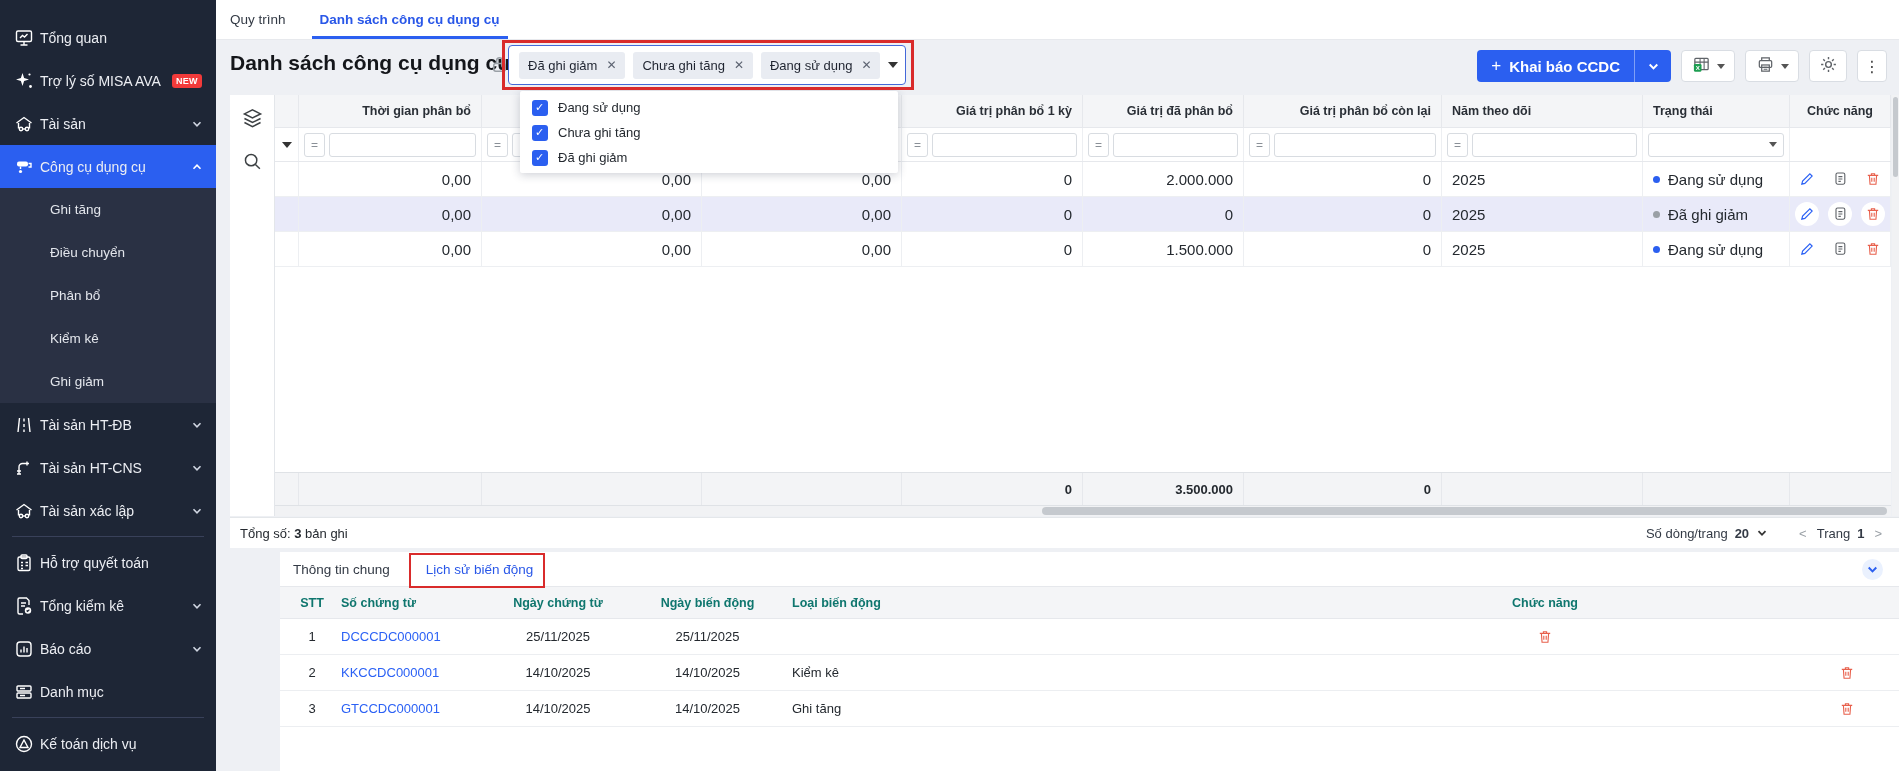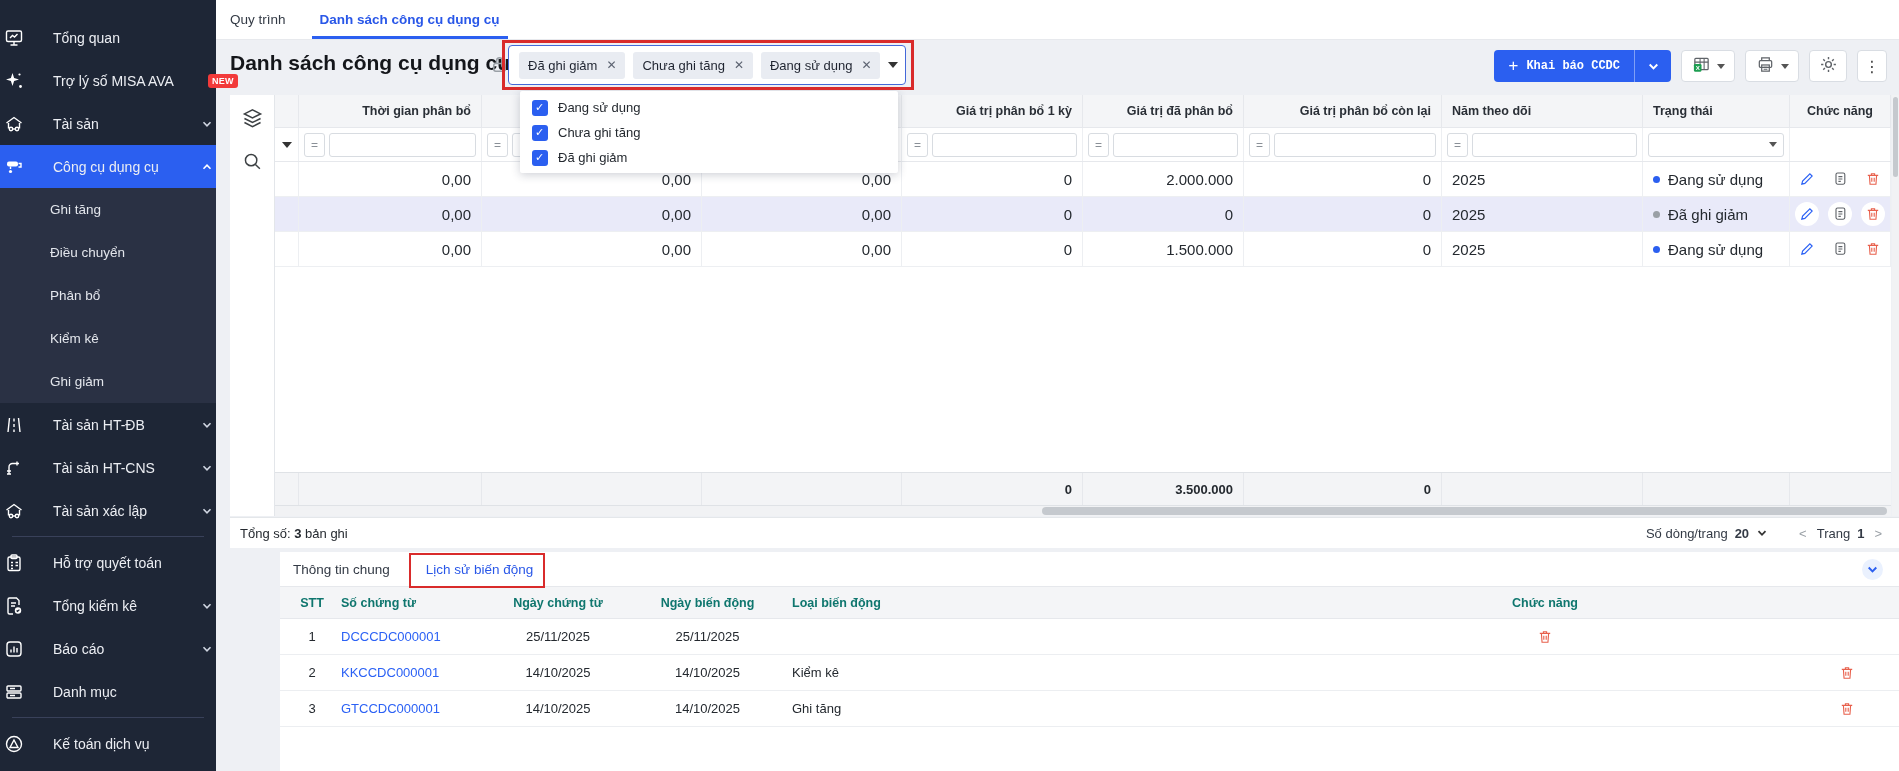--- a/index.html
+++ b/index.html
@@ -1,21 +1,21 @@
 <!DOCTYPE html>
 <html><head>
 <meta charset="utf-8">
 <style>
   * { margin:0; padding:0; box-sizing:border-box; }
   html,body { width:1899px; height:771px; overflow:hidden; background:#eef0f4;
     font-family:"Liberation Sans","DejaVu Sans",sans-serif; font-size:13px; color:#24292f; }
 
   
   .sidebar { position:absolute; left:0; top:0; width:216px; height:771px; background:#1e2636; z-index:30; padding-top:16px; }
-  .sb-item { display:flex; align-items:center; height:43px; padding:0 3px; gap:28px; color:#eceef3; font-size:14px; cursor:pointer; white-space:nowrap; }
+  .sb-item { display:flex; align-items:center; height:43px; padding:0 13px; gap:5px; color:#eceef3; font-size:14px; cursor:pointer; white-space:nowrap; }
   .sb-item .ic { width:22px; height:22px; flex:0 0 22px; display:flex; align-items:center; justify-content:center; }
   .sb-item.active { background:#2b5ff0; }
   .sb-chev { margin-left:auto; display:flex; }
   .sb-sub { background:#2a3144; }
   .sb-sub .sb-item { padding-left:50px; font-size:13.5px; color:#e3e6ec; }
   .sb-div { height:1px; background:#39415a; margin:4px 12px; }
   .badge-new { background:#f23a3a; color:#fff; font-size:9px; font-weight:bold; padding:2px 4px; border-radius:3px; margin-left:6px; letter-spacing:.3px; }
 
   
   .main { position:absolute; left:216px; top:0; width:1683px; height:771px; background:#eef0f4; overflow:hidden; }
@@ -39,21 +39,21 @@
   
   .ddpanel { position:absolute; left:304px; top:91px; width:378px; height:82px; background:#fff; box-shadow:0 2px 10px rgba(30,40,70,.22); border-radius:2px; z-index:10; padding:4px 0; }
   .dd-item { display:flex; align-items:center; height:25px; padding:0 12px; gap:10px; cursor:pointer; }
   .cbx { width:16px; height:16px; background:#2b5ff0; border-radius:3px; position:relative; flex:0 0 16px; }
   .cbx::after { content:"\2713"; position:absolute; left:3px; top:1px; color:#fff; font-size:11px; font-weight:bold; }
   .dd-label { font-size:13px; color:#24292f; }
 
   
   .actions { position:absolute; top:50px; right:12px; height:32px; display:flex; gap:10px; z-index:5; }
   .btn-primary { display:flex; align-items:stretch; background:#2b5ff0; border-radius:4px; color:#fff; cursor:pointer; }
-  .btn-primary .bp-main { display:flex; align-items:center; padding:0 14px; gap:8px; font-weight:bold; font-size:12px;font-family:Liberation Mono, monospace; }
+  .btn-primary .bp-main { display:flex; align-items:center; padding:0 14px; gap:8px; font-weight:bold; font-size:15px; }
   .bp-plus::before { content:"+"; font-size:17px; font-weight:normal; }
   .bp-split { width:1px; background:rgba(255,255,255,.4); }
   .bp-caret { width:36px; display:flex; align-items:center; justify-content:center; }
   .wbtn { background:#fff; border:1px solid #d9dde3; border-radius:4px; height:32px; display:flex; align-items:center; justify-content:center; gap:6px; cursor:pointer; }
   .wbtn.w54 { width:54px; } .wbtn.w38 { width:38px; } .wbtn.w30 { width:30px; }
   .mini-caret { width:0; height:0; border-left:4px solid transparent; border-right:4px solid transparent; border-top:5px solid #555; }
   .kebab::before { content:"\22EE"; font-size:16px; color:#444; }
 
   
   .strip { position:absolute; left:14px; top:95px; width:45px; height:421px; background:#fff; border-right:1px solid #e3e6ea; display:flex; flex-direction:column; align-items:center; padding-top:12px; gap:18px; }

